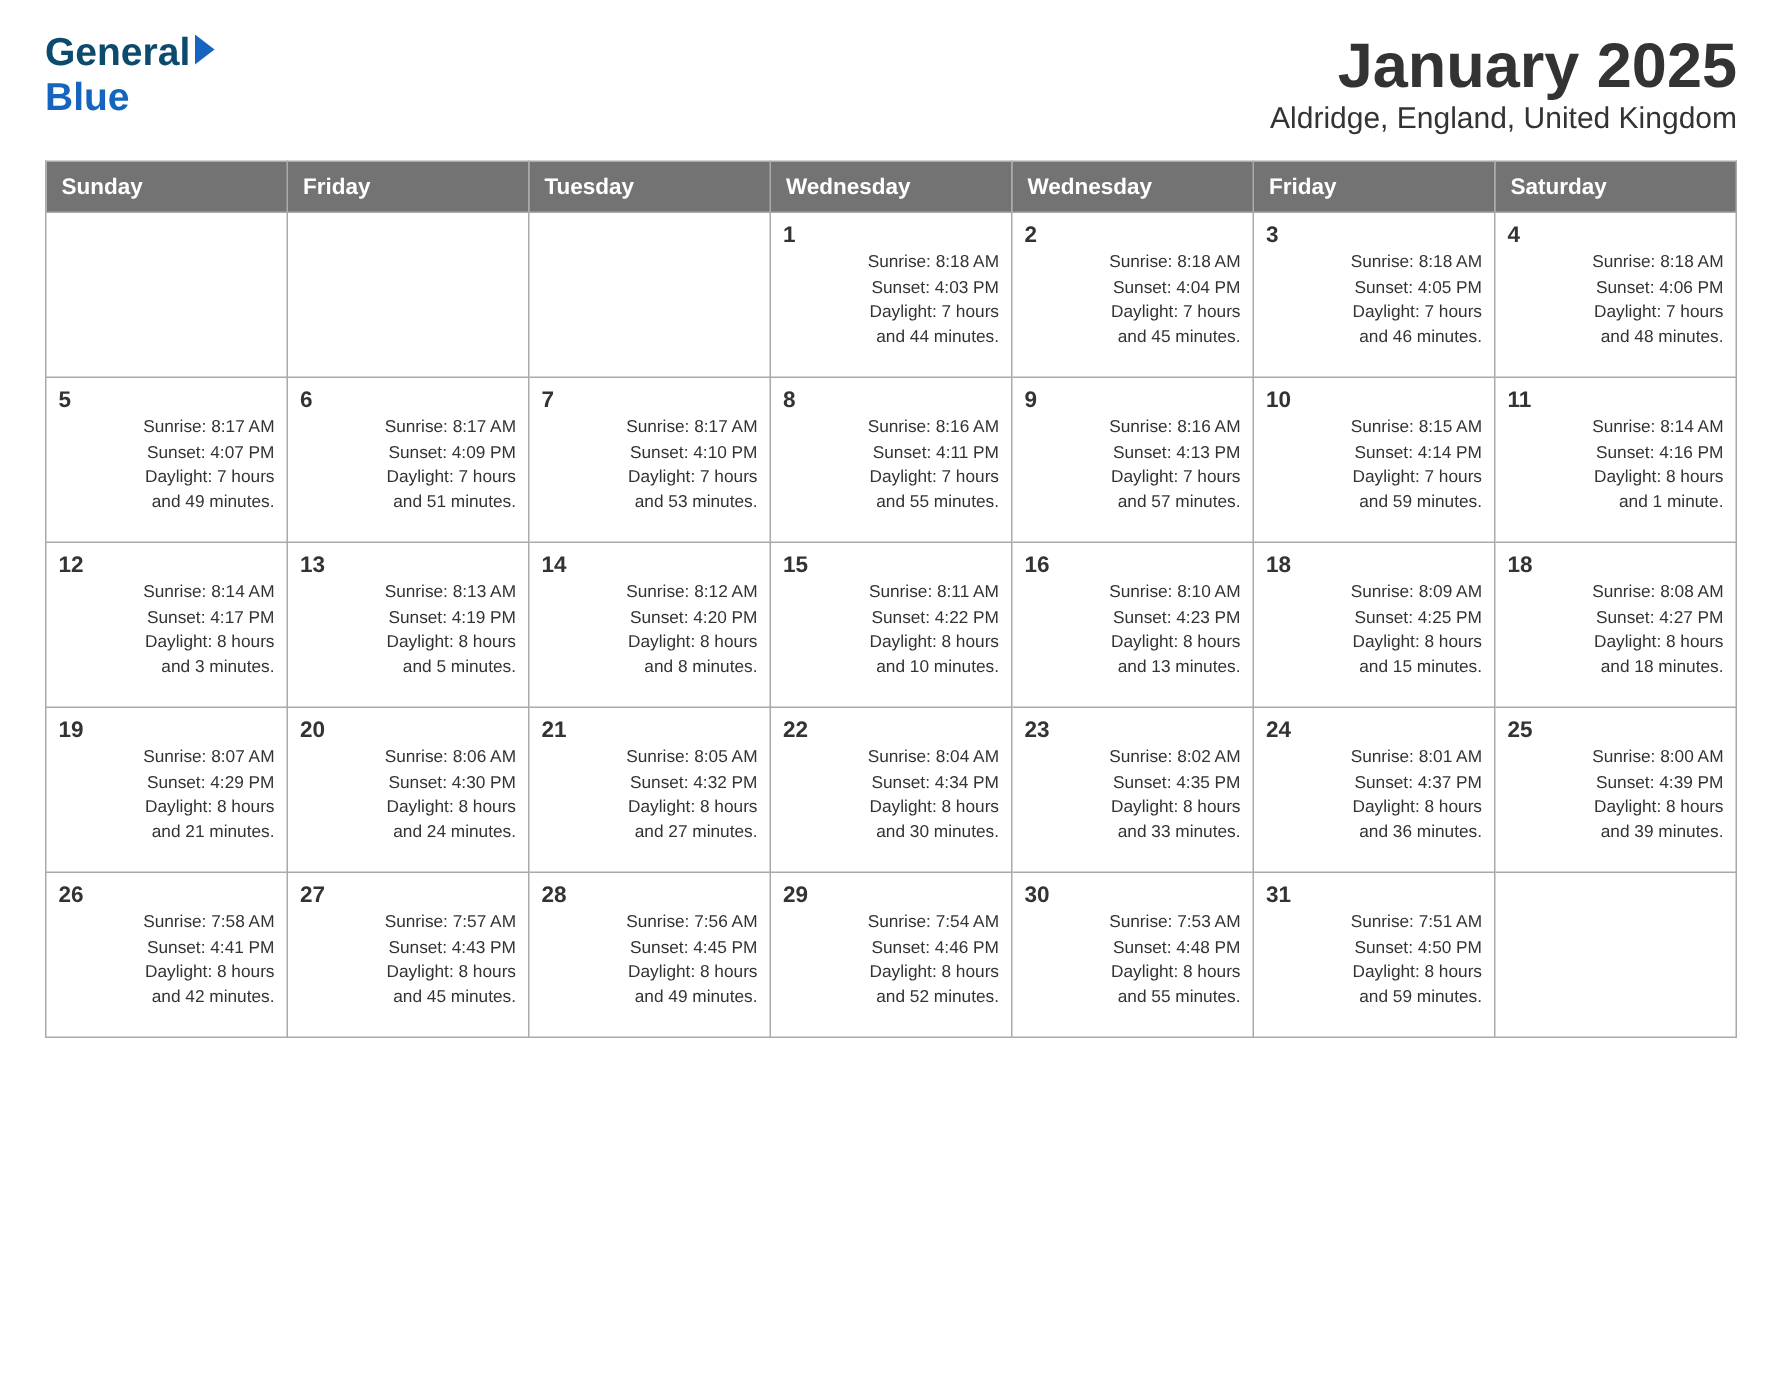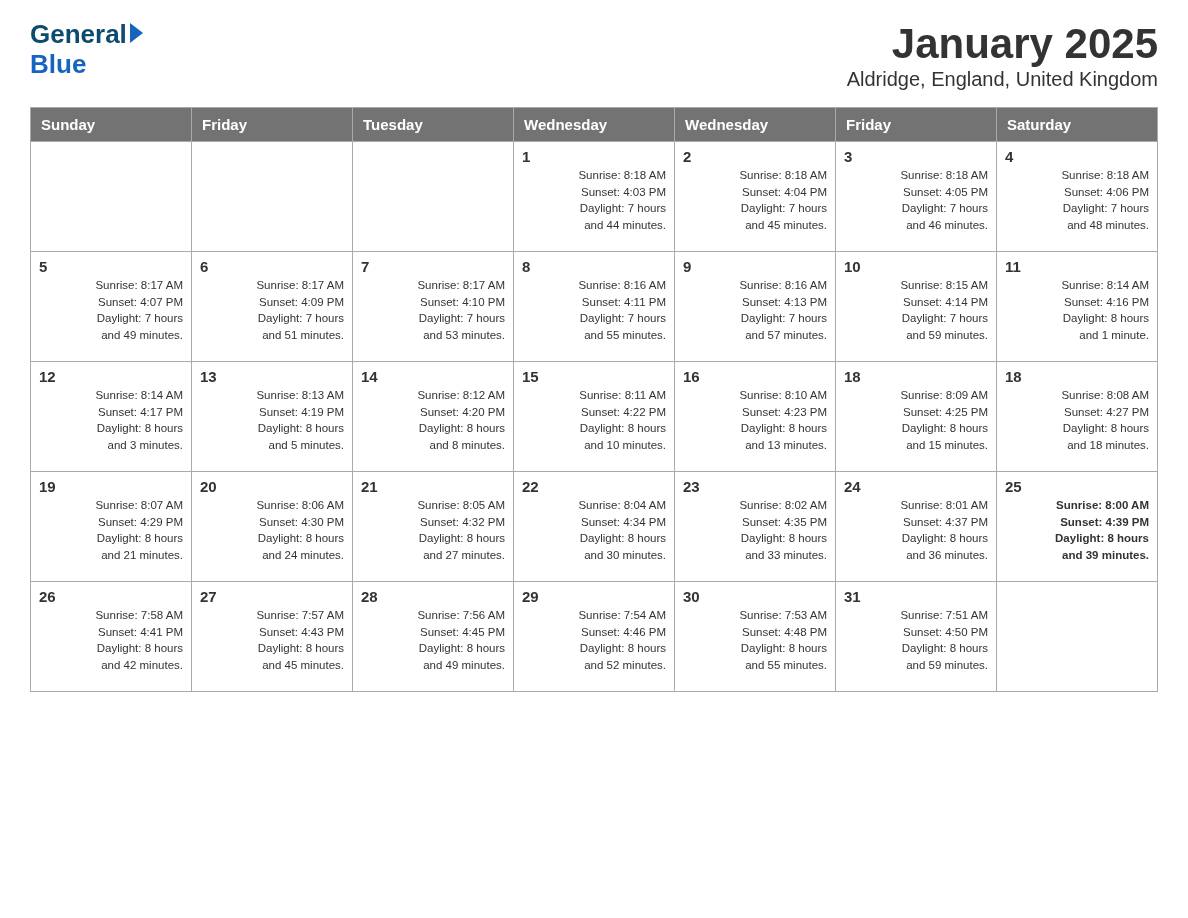--- a/index.html
+++ b/index.html
@@ -304,21 +304,21 @@
         </td>
         <td>
           <span class="day-num">24</span>
           <div class="day-info" style="white-space: pre-line;">Sunrise: 8:01 AM
 Sunset: 4:37 PM
 Daylight: 8 hours
 and 36 minutes.</div>
         </td>
         <td>
           <span class="day-num">25</span>
-          <div class="day-info" style="white-space: pre-line; font-weight: bold;">Sunrise: 8:00 AM
+          <div class="day-info" style="white-space: pre-line;">Sunrise: 8:00 AM
 Sunset: 4:39 PM
 Daylight: 8 hours
 and 39 minutes.</div>
         </td>
       </tr>
       <tr>
         <td>
           <span class="day-num">26</span>
           <div class="day-info" style="white-space: pre-line;">Sunrise: 7:58 AM
 Sunset: 4:41 PM

